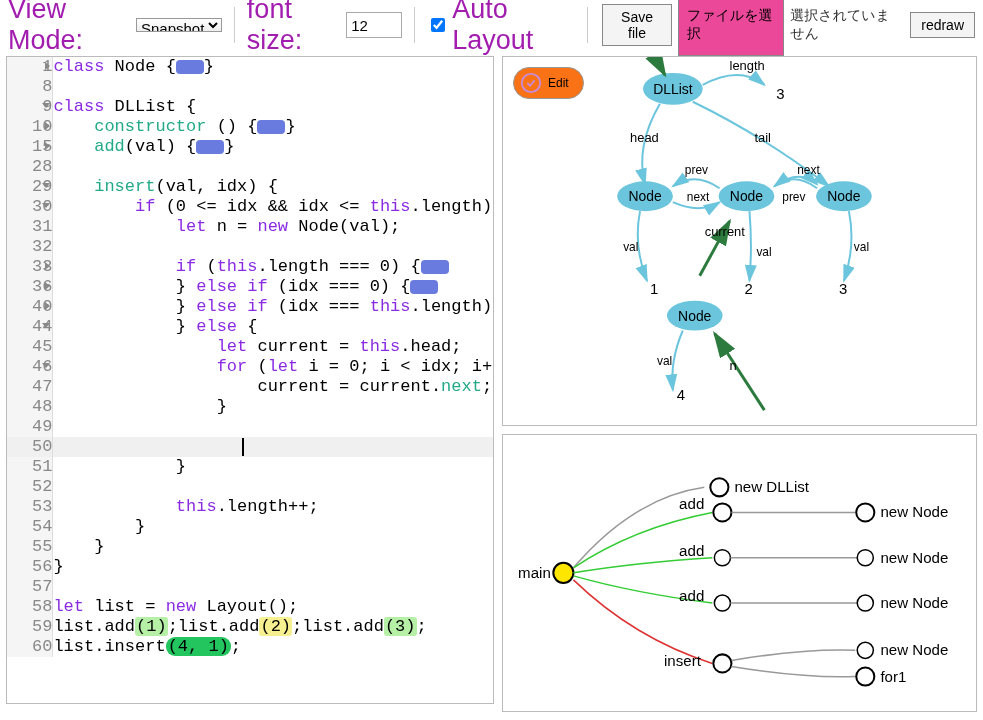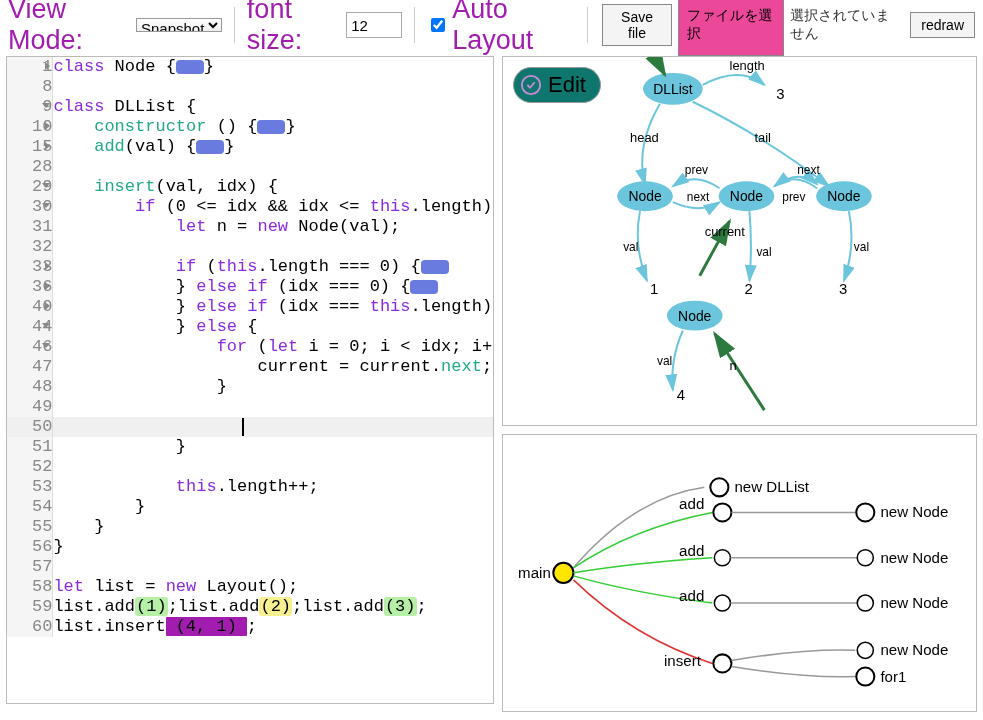--- a/index.html
+++ b/index.html
@@ -88,23 +88,23 @@
   background: #fff;
   position: relative;
 }
 .vis-pane { height: 370px; }
 .call-pane { flex: 1; }
 .edit-btn {
   position: absolute;
   top: 10px; left: 10px;
   border: 1.5px solid #999;
   border-radius: 20px;
-  background: #0f766e;
+  background: #f97316;
   padding: 4px 14px 4px 6px;
-  font-size: 22px;
+  font-size: 12px;
   display: flex;
   align-items: center;
   gap: 6px;
   cursor: pointer;
 }
 .edit-btn svg { width: 22px; height: 22px; }
 .code-table { border-collapse: collapse; width: 100%; font-family: "Courier New", monospace; font-size: 17px; }
 .code-table td { padding: 0; vertical-align: top; line-height: 20px; height: 20px; }
 .gutter {
   width: 50px;
@@ -141,21 +141,21 @@
 .fold-badge {
   display: inline-block;
   background: #6a7bdf;
   border-radius: 4px;
   width: 28px; height: 14px;
   vertical-align: middle;
 }
 tr.hl td.codecell, tr.hl td.gutter { background: #f0f0f0; padding-left: 25px; }
 .hilite-g { background: #b6f0a6; border-radius: 3px; padding: 0 1px; }
 .hilite-y { background: #f6f090; border-radius: 3px; padding: 0 1px; }
-.hilite-r { background: #a21caf; border-radius: 1px; padding: 0 10px; }
+.hilite-r { background: #22c55e; border-radius: 9px; padding: 0 2px; }
 .cursor { display: inline-block; width: 2px; height: 18px; background: #000; vertical-align: middle; }
 svg text { font-family: Arial, sans-serif; }
 </style>
 </head>
 <body>
 
 <div class="toolbar">
   <div class="left">
     <span class="lbl">View Mode:</span>
     <select>
@@ -232,20 +232,24 @@
           </tr>
       <tr>
             <td class="gutter"><span>40</span><span class="fold-arrow right"></span></td>
             <td class="codecell">            <span>} </span><span class="kw">else if</span><span> (idx === </span><span class="this">this</span><span>.length) {</span><span class="fold-badge"></span></td>
           </tr>
       <tr>
             <td class="gutter"><span>44</span><span class="fold-arrow"></span></td>
             <td class="codecell">            <span>} </span><span class="kw">else</span><span> {</span></td>
           </tr>
       <tr>
+            <td class="gutter"><span>45</span></td>
+            <td class="codecell">                <span class="kw">let</span><span> current = </span><span class="this">this</span><span>.head;</span></td>
+          </tr>
+      <tr>
             <td class="gutter"><span>46</span><span class="fold-arrow"></span></td>
             <td class="codecell">                <span class="kw">for</span><span> (</span><span class="kw">let</span><span> i = 0; i &lt; idx; i++) {</span></td>
           </tr>
       <tr>
             <td class="gutter"><span>47</span></td>
             <td class="codecell">                    <span>current = current.</span><span class="prop">next</span><span>;</span></td>
           </tr>
       <tr>
             <td class="gutter"><span>48</span></td>
             <td class="codecell">                <span>}</span></td>

